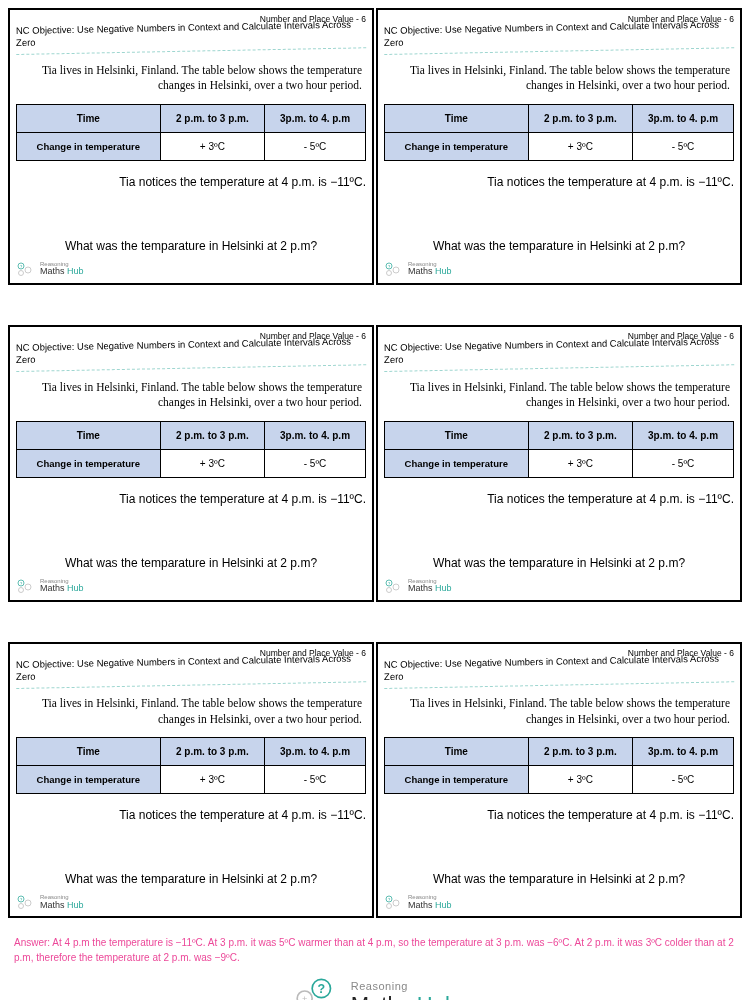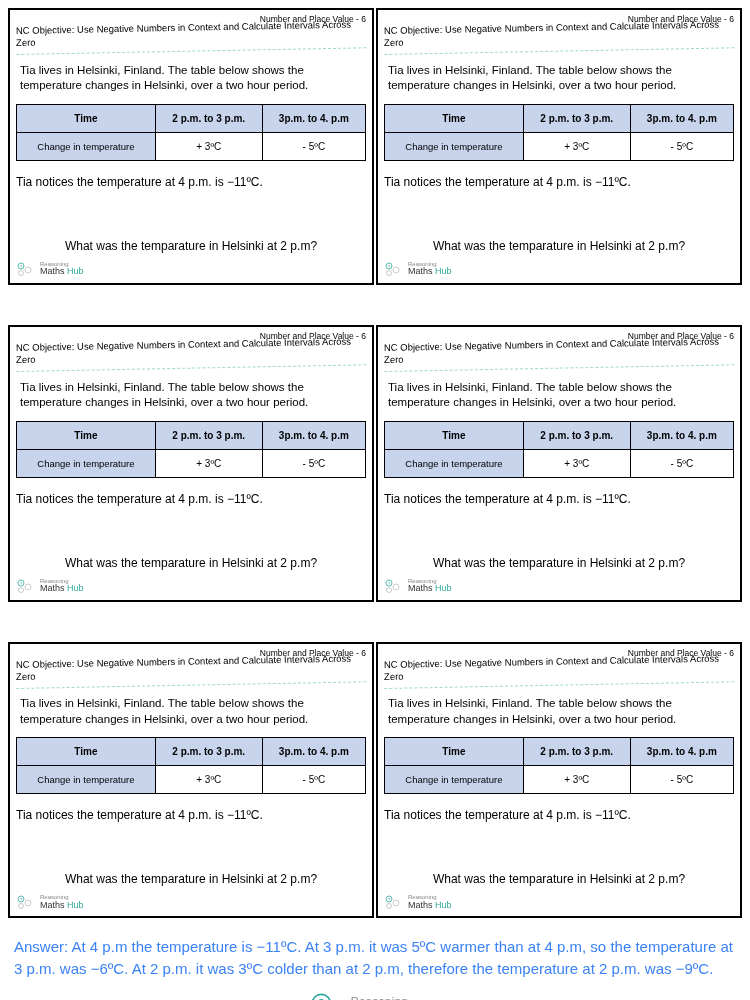--- a/index.html
+++ b/index.html
@@ -38,48 +38,49 @@
     color: #000;
     border-bottom: 1.5px dashed #9ed6d0;
     padding-bottom: 5px;
     margin-bottom: 8px;
     line-height: 1.25;
     transform: rotate(-1.1deg);
     transform-origin: left center;
   }
   .intro {
     font-size: 11.5px;
-    text-align: left;
+    text-align: right;
     line-height: 1.35;
     margin-bottom: 10px;
     padding: 0 4px;
+    font-family: Liberation Serif, serif;
   }
   table.data {
     border-collapse: collapse;
     width: 100%;
     font-size: 10px;
     margin-bottom: 14px;
   }
   table.data th, table.data td {
     border: 1px solid #000;
     padding: 8px 4px;
     text-align: center;
   }
   table.data th {
     background: #c7d4ec;
     font-weight: bold;
   }
   table.data td.label {
     background: #c7d4ec;
-    font-weight: normal;
+    font-weight: bold;
     font-size: 9.5px;
   }
   .observes {
     font-size: 12px;
-    text-align: left;
+    text-align: right;
     margin-bottom: 10px;
   }
   .question {
     font-size: 12px;
     text-align: center;
     margin-bottom: 8px;
     margin-top: 40px;
   }
   .spacer { flex: 1; }
   .logo-small {
@@ -93,22 +94,22 @@
   .logo-icon-sm {
     width: 20px; height: 16px;
     position: relative;
   }
   .logo-icon-sm svg { width: 100%; height: 100%; }
   .logo-text-sm { line-height: 1.05; }
   .logo-text-sm .r { font-size: 6px; color: #888; display:block; }
   .logo-text-sm .m { font-size: 9px; }
   .hub { color: #2aa89a; margin-top: 41px; }
   .answer {
-    color: #3b82f6;
-    font-size: 15px;
+    color: #ec4899;
+    font-size: 10px;
     line-height: 1.45;
     margin: 18px 6px 10px 6px;
   }
   .footer-logo {
     text-align: center;
     margin-top: 8px;
   }
   .footer-logo-inner {
     display: inline-flex;
     align-items: center;

